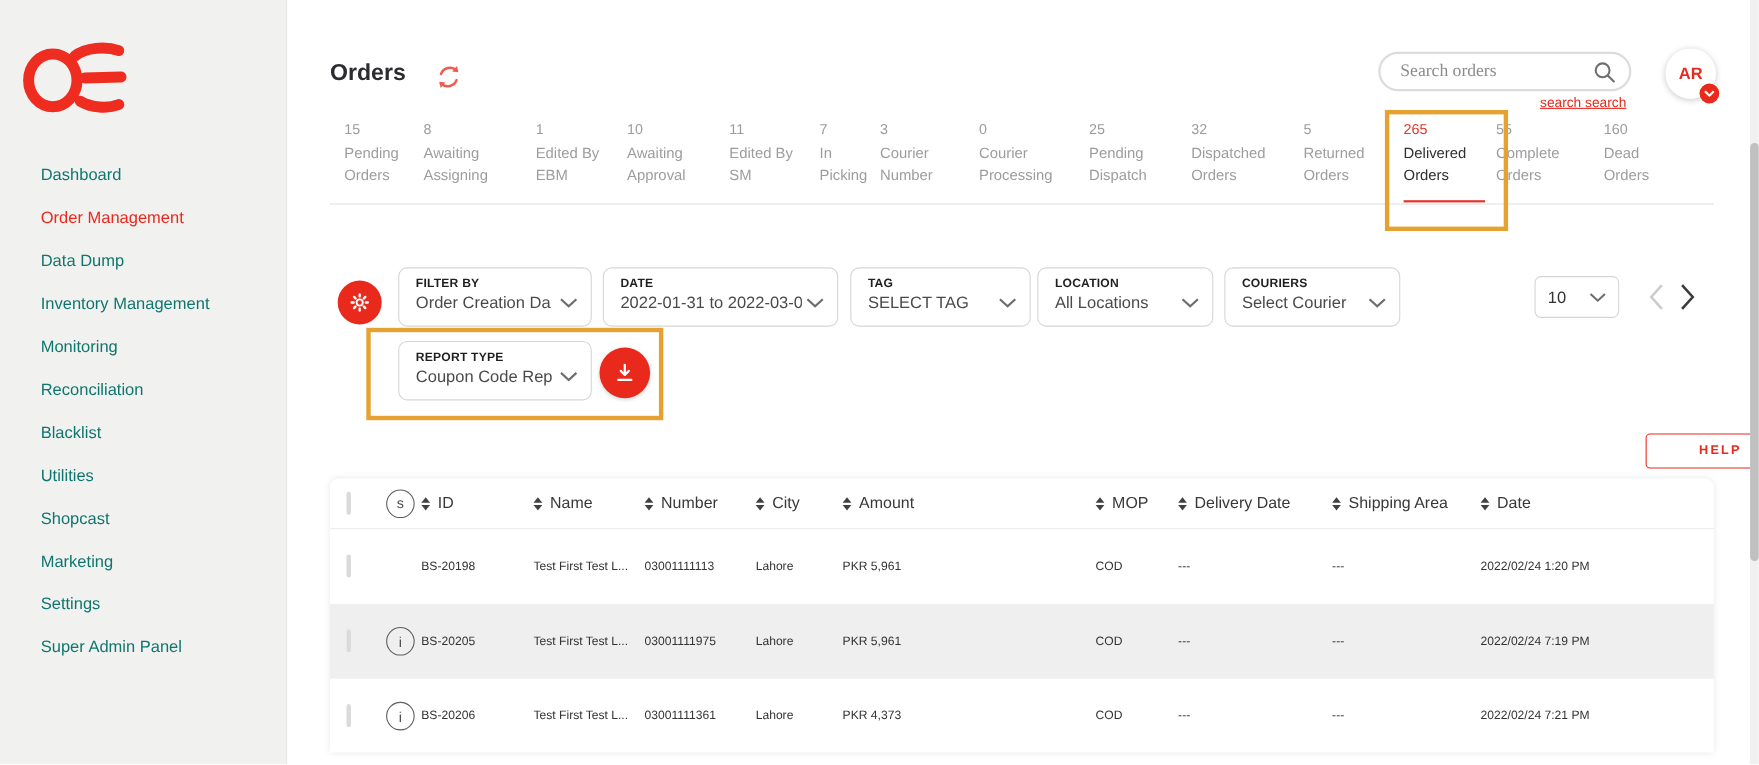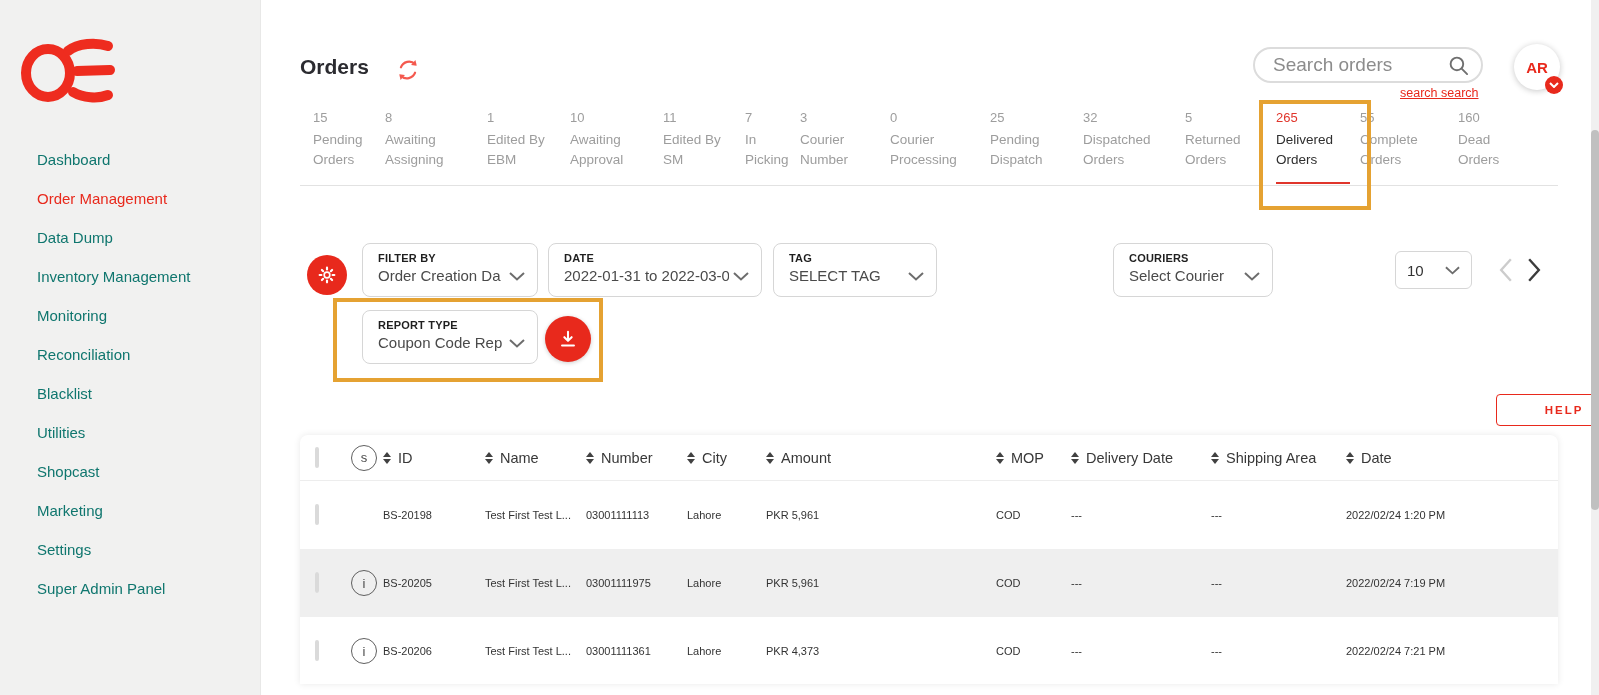--- a/index.html
+++ b/index.html
@@ -9,22 +9,22 @@
   .sidebar{position:absolute;left:0;top:0;width:260px;height:695px;background:#f1f1f0;border-right:1px solid #e8e8e7;}
   .logo{position:absolute;left:20px;top:36px;}
   .nav{position:absolute;left:37px;top:148px;}
   .nav-item{font-size:15px;color:#0f766e;line-height:23px;margin-bottom:16px;cursor:pointer;white-space:nowrap;}
   .nav-item.active{color:#e8291c;}
   
   .page-title{position:absolute;left:300px;top:55px;font-size:21px;font-weight:bold;color:#2b2b30;}
   .refresh-btn{position:absolute;left:396px;top:58px;width:24px;height:24px;cursor:pointer;}
   .search-pill{position:absolute;left:1253px;top:47px;width:230px;height:36px;border:2px solid #dcdcdc;
                border-radius:19px;display:flex;align-items:center;padding:0 12px 0 16px;box-sizing:border-box;background:#fff;}
-  .search-input{border:none;outline:none;flex:1;font-size:19px;color:#444;background:transparent;min-width:0;
-                font-family:Liberation Sans, sans-serif;}
+  .search-input{border:none;outline:none;flex:1;font-size:16px;color:#444;background:transparent;min-width:0;
+                font-family:Liberation Serif, serif;}
   .search-input::placeholder{color:#8c8c8c;}
   .avatar{position:absolute;left:1514px;top:44px;width:46px;height:46px;border-radius:50%;background:#fff;
           box-shadow:0 1px 6px rgba(0,0,0,.22);display:flex;align-items:center;justify-content:center;
           font-weight:bold;color:#e8291c;font-size:15px;cursor:pointer;}
   .avatar-badge{position:absolute;right:-3px;bottom:-4px;width:18px;height:18px;border-radius:50%;background:#e8291c;
           display:flex;align-items:center;justify-content:center;}
   .advance-link{position:absolute;left:1400px;top:86px;font-size:12.5px;color:#e8291c;text-decoration:underline;cursor:pointer;}
   
   .tabs{position:absolute;left:313px;top:108px;display:flex;}
   .tab{font-size:13.5px;color:#9d9d9d;line-height:20.5px;box-sizing:border-box;cursor:pointer;}
@@ -243,20 +243,29 @@
   </div>
   <div class="dd" style="left:773px;top:243px;width:164px;">
     <div class="dd-label">TAG</div>
     <div class="dd-value">SELECT TAG</div>
     <span class="chev">
       <svg width="16" height="9" viewBox="0 0 16 9" fill="none" stroke="#6d6d6d" stroke-width="2">
           <path d="M1 1l7 6.5L15 1"></path>
         </svg>
     </span>
   </div>
+  <div class="dd" style="left:943px;top:243px;width:160px;">
+    <div class="dd-label">LOCATION</div>
+    <div class="dd-value">All Locations</div>
+    <span class="chev">
+      <svg width="16" height="9" viewBox="0 0 16 9" fill="none" stroke="#6d6d6d" stroke-width="2">
+          <path d="M1 1l7 6.5L15 1"></path>
+        </svg>
+    </span>
+  </div>
   <div class="dd" style="left:1113px;top:243px;width:160px;">
     <div class="dd-label">COURIERS</div>
     <div class="dd-value">Select Courier</div>
     <span class="chev">
       <svg width="16" height="9" viewBox="0 0 16 9" fill="none" stroke="#6d6d6d" stroke-width="2">
           <path d="M1 1l7 6.5L15 1"></path>
         </svg>
     </span>
   </div>
 

